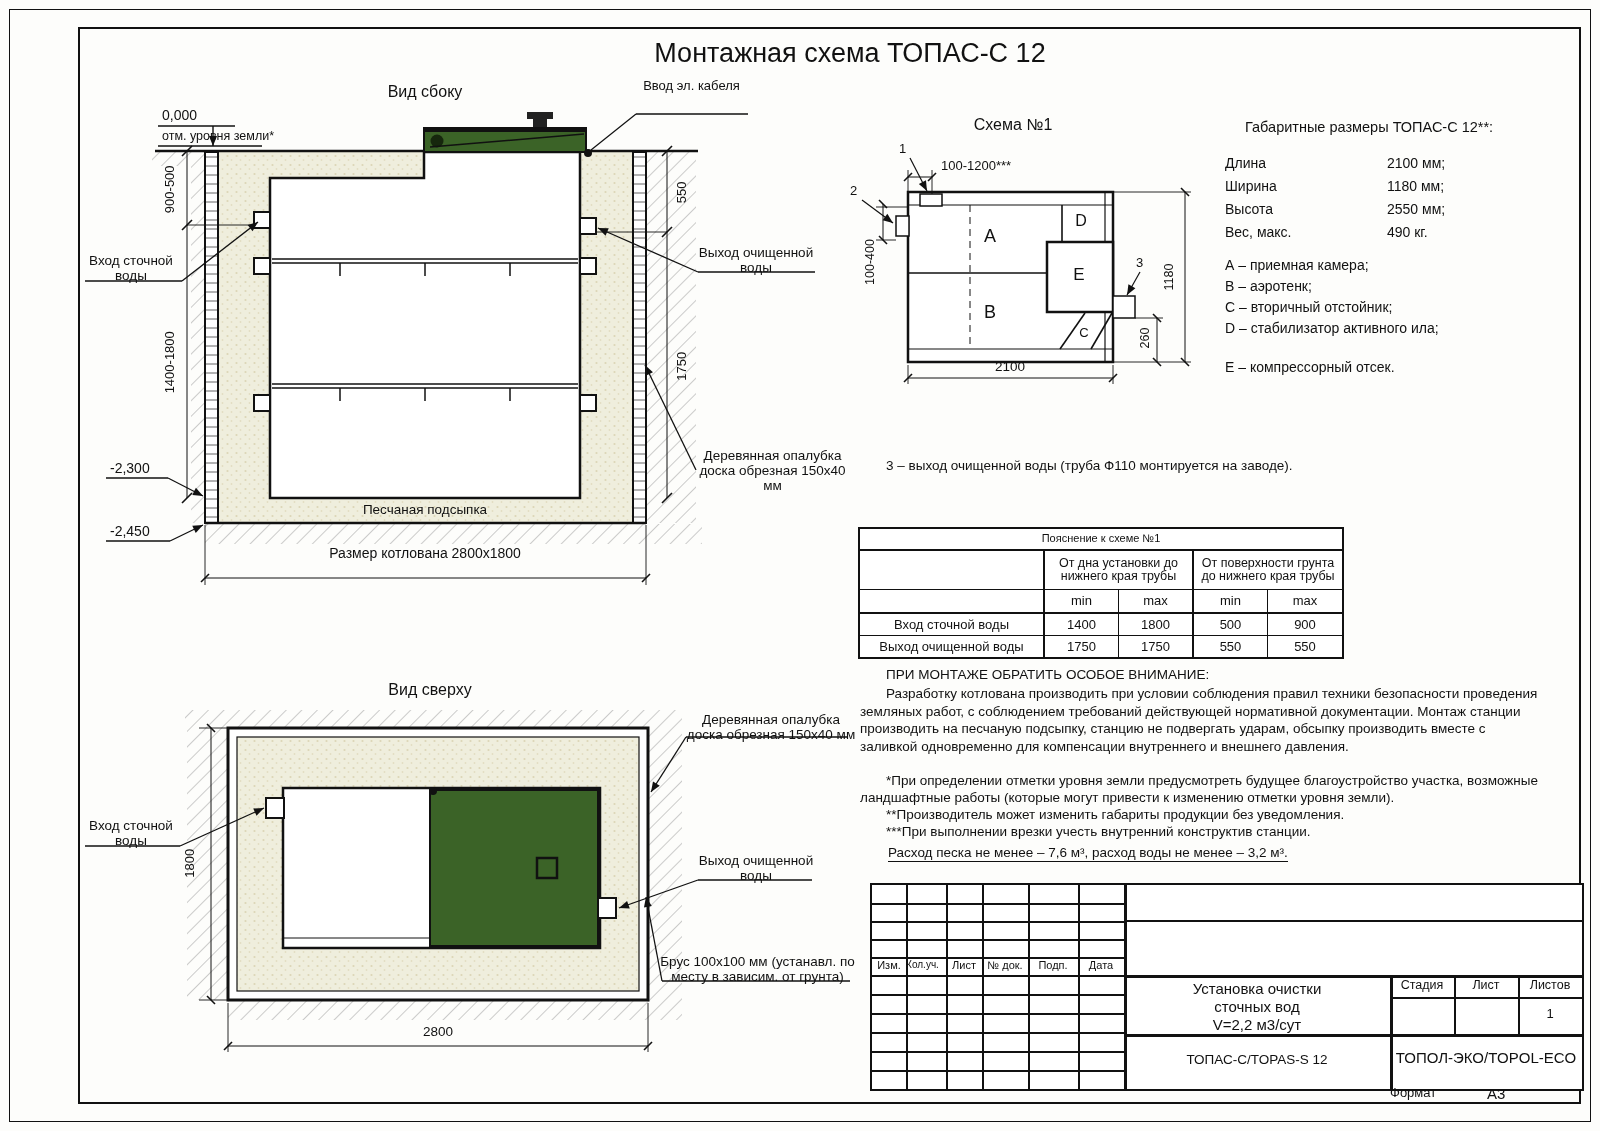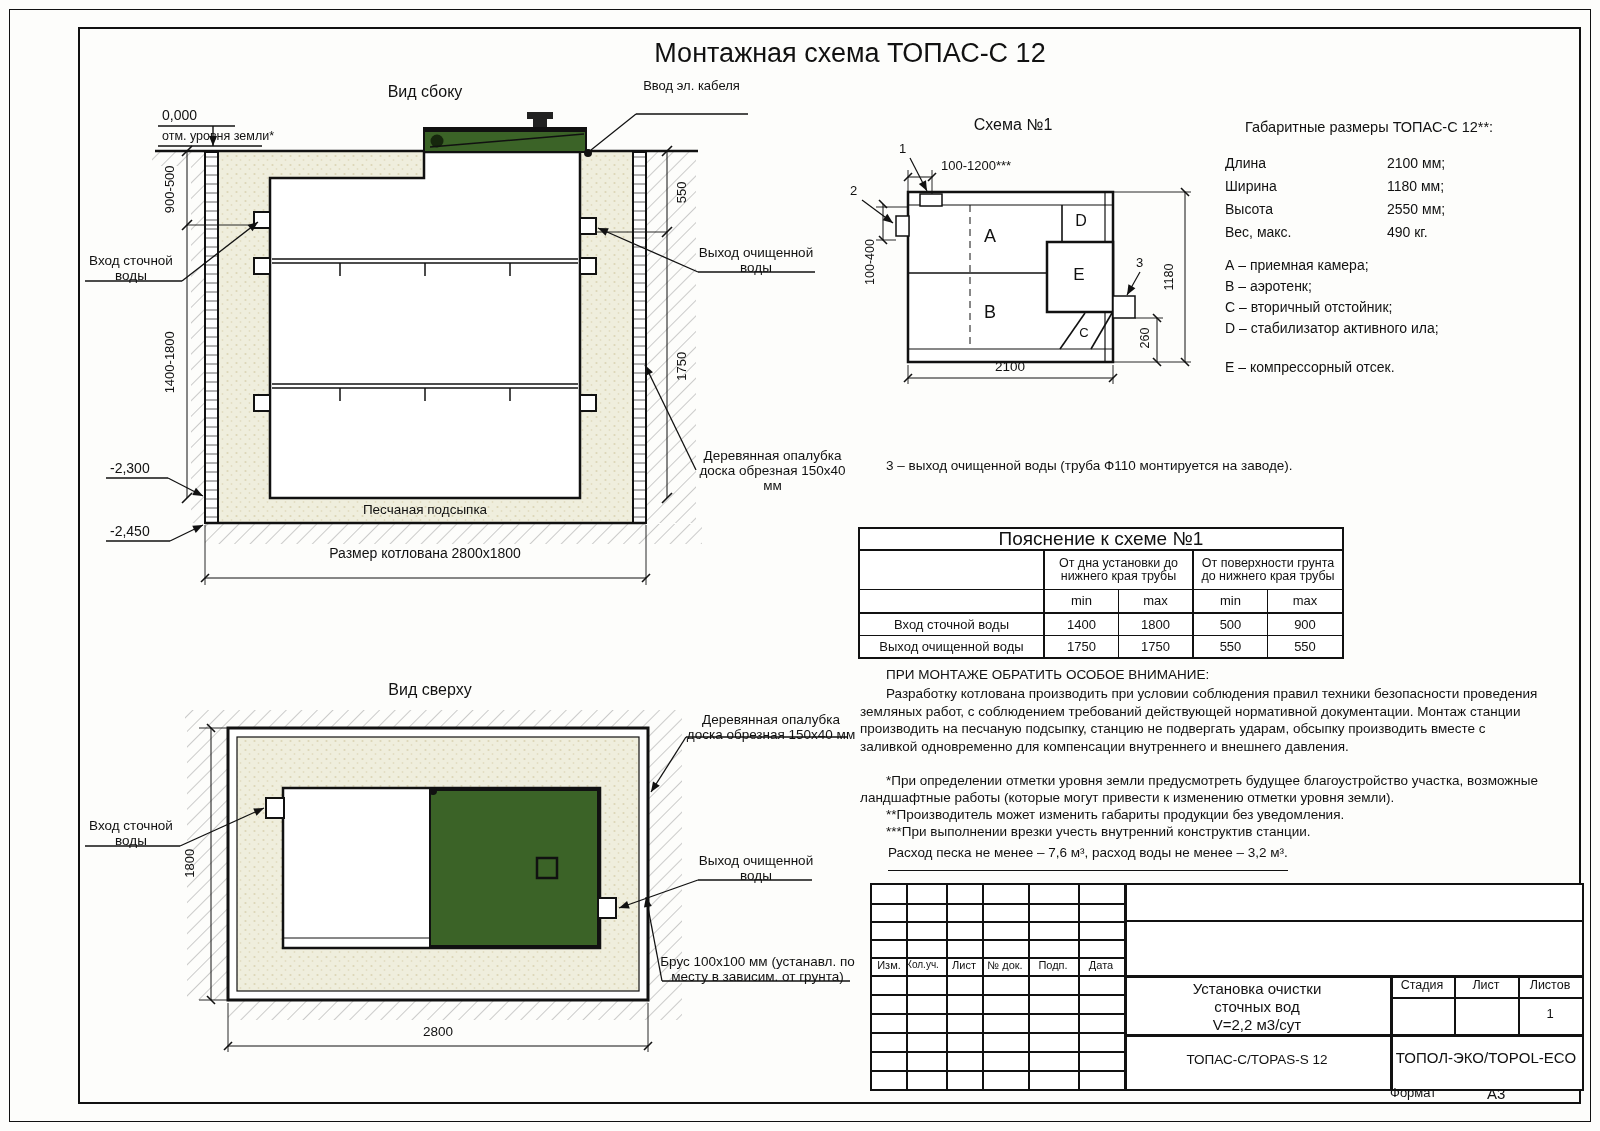--- a/index.html
+++ b/index.html
@@ -2,21 +2,21 @@
 <html><head>
 <meta charset="utf-8">
 <style>
   html,body{margin:0;padding:0;background:#9a9a9a;}
   #page{position:relative;width:1600px;height:1131px;background:#fdfdfb;
         font-family:"Liberation Sans",sans-serif;color:#111;overflow:hidden;margin:0 auto;}
   .lbl{position:absolute;white-space:pre-line;line-height:1.12;color:#111;font-size:13.5px;}
   .c{text-align:center;}
   .rv{transform:rotate(-90deg);transform-origin:center;}
   .ind{text-indent:26px;}
-  .und{border-bottom:1.5px solid #111;padding-bottom:10px;}
+  .und{border-bottom:1.5px solid #111;padding-bottom:1px;}
   .frame{position:absolute;border:1.5px solid #111;}
   .frame2{position:absolute;border:2.5px solid #111;}
   svg{position:absolute;left:0;top:0;}
   
   .tbl{position:absolute;left:858px;top:527px;width:482px;border:2.5px solid #111;background:#fff;font-size:13px;}
   .trow{display:flex;align-items:center;}
   .cell{display:flex;align-items:center;justify-content:center;text-align:center;height:100%;line-height:1.05;white-space:pre-line;}
   
   .tb{position:absolute;left:870px;top:883px;width:710px;height:204px;border:2.5px solid #111;background:#fff;}
   .tb .vl,.tb .hl{position:absolute;background:#111;}
@@ -246,21 +246,21 @@
   <div class="lbl" style="left:1225px;top:258px;font-size:14px;">А – приемная камера;</div>
   <div class="lbl" style="left:1225px;top:279px;font-size:14px;">В – аэротенк;</div>
   <div class="lbl" style="left:1225px;top:300px;font-size:14px;">С – вторичный отстойник;</div>
   <div class="lbl" style="left:1225px;top:321px;font-size:14px;">D – стабилизатор активного ила;</div>
   <div class="lbl" style="left:1225px;top:360px;font-size:14px;">Е – компрессорный отсек.</div>
 
   <div class="lbl ind" style="left:860px;top:457px;width:674px;line-height:17px;">3 – выход очищенной воды (труба Ф110 монтируется на заводе).</div>
 
   <div class="tbl">
     <div class="trow" style="height:20px;border-bottom:2.5px solid #111;">
-      <div class="cell" style="flex:1;font-size:19px;">Пояснение к схеме №1</div>
+      <div class="cell" style="flex:1;font-size:11px;">Пояснение к схеме №1</div>
     </div>
     <div class="trow" style="height:38px;border-bottom:1.5px solid #111;">
       <div class="cell" style="width:183px;border-right:2.5px solid #111;"></div>
       <div class="cell" style="width:147px;border-right:2.5px solid #111;font-size:12.5px;">От дна установки до
 нижнего края трубы</div>
       <div class="cell" style="flex:1;font-size:12.5px;">От поверхности грунта
 до нижнего края трубы</div>
     </div>
     <div class="trow" style="height:22px;border-bottom:2.5px solid #111;">
       <div class="cell" style="width:183px;border-right:2.5px solid #111;"></div>

